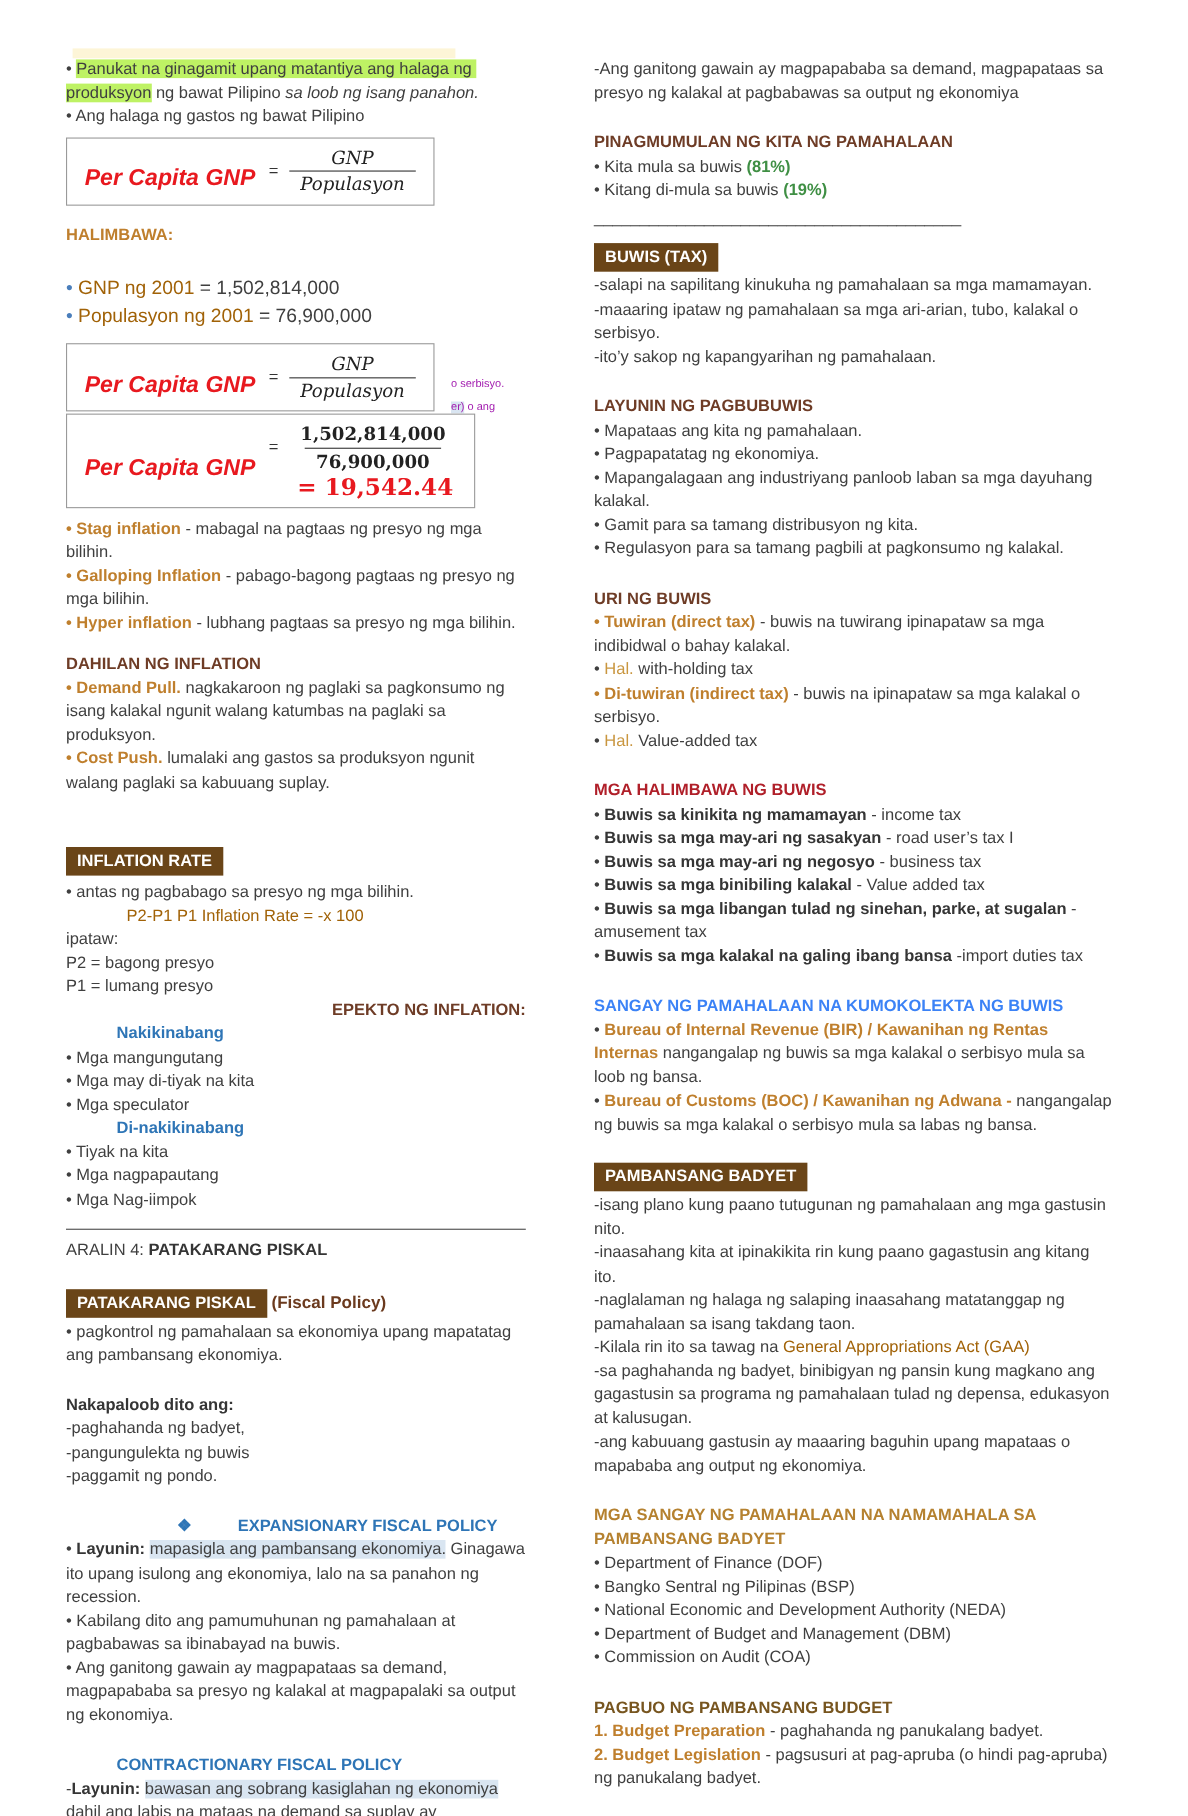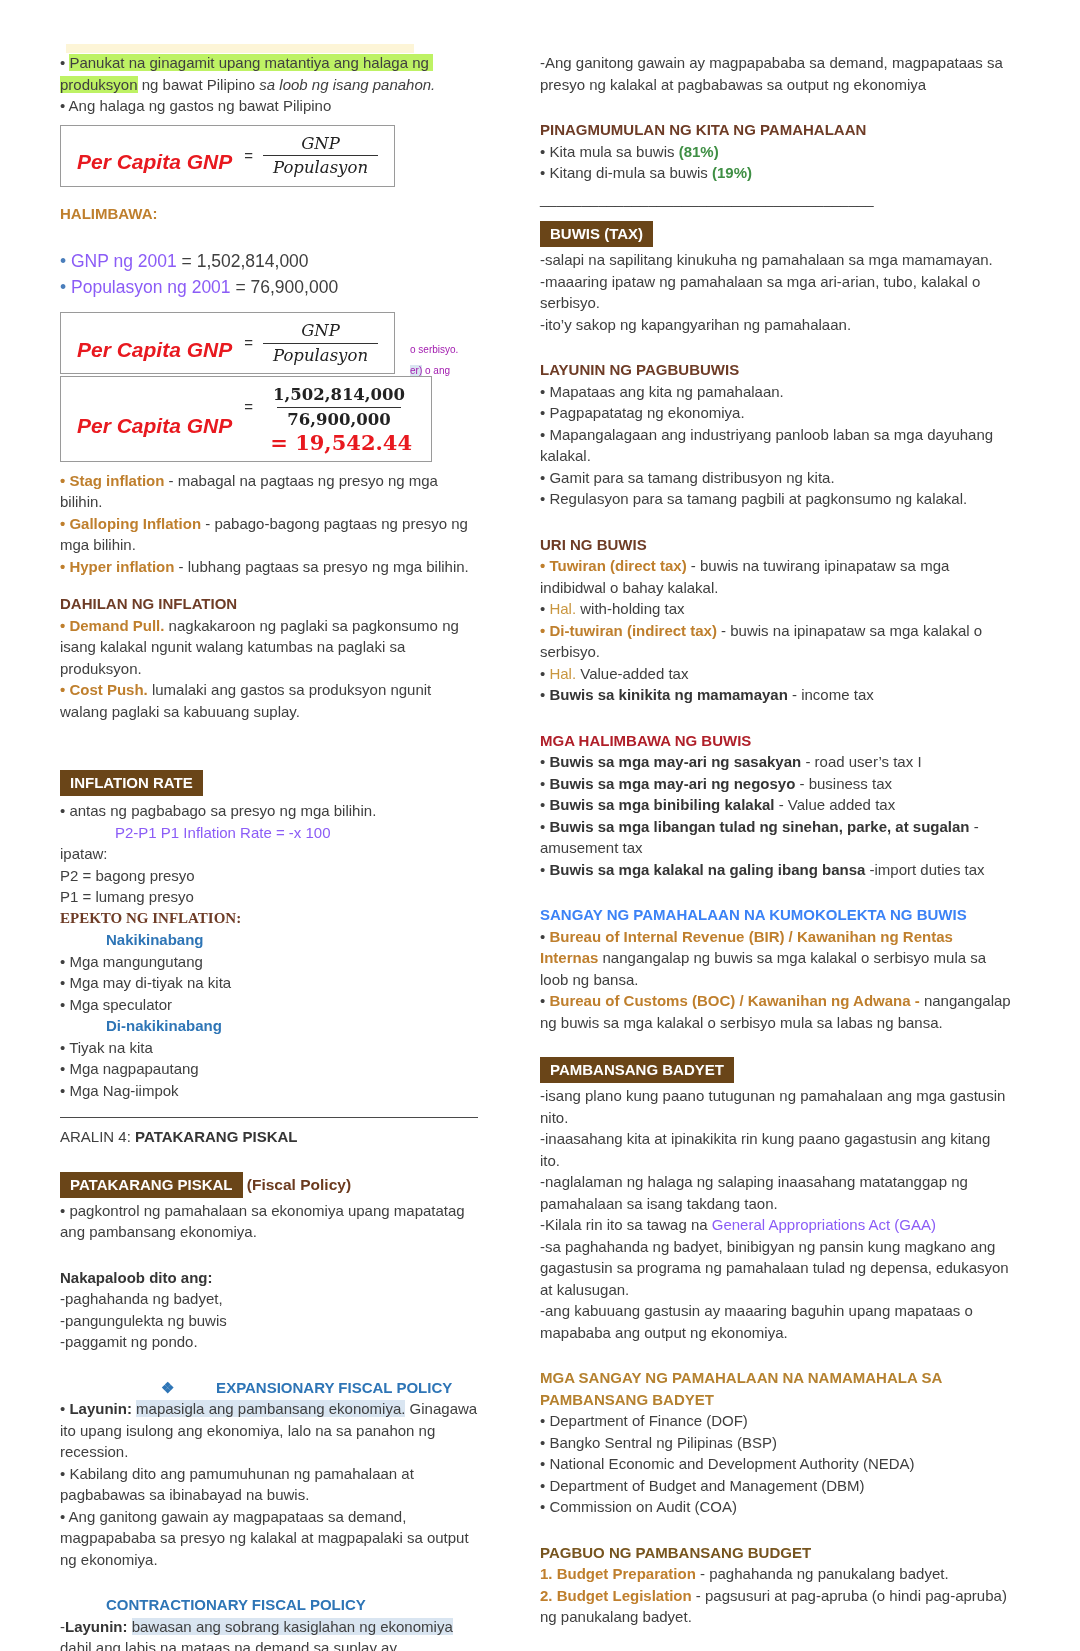--- a/index.html
+++ b/index.html
@@ -18,28 +18,28 @@
   .hy{background:#bef264;}
   .hb{background:#d9e5f1;}
   .gb{font-weight:700;color:#bf7f2d;}
   .g{color:#c9963f;}
   .bh{font-weight:700;color:#6e3c26;}
   .ch{font-weight:700;color:#b01f29;}
   .gbh{font-weight:700;color:#3b82f6;}
   .gbh2{font-weight:700;color:#b5812f;}
   .b2h{font-weight:700;color:#77551f;}
   .bl{font-weight:700;color:#2e75b6;margin-left:46px;}
-  .rd{color:#8b5cf6;}
+  .rd{color:#a16207;}
   .grb{font-weight:700;color:#3f8f44;}
   .bb{color:#4a7ebb;}
   .af{font-weight:700;color:#6b3a1e;font-size:15.5px;}
   .chip{display:inline-block;background:#6a4518;color:#ffffff;font-weight:700;
         padding:3px 10px 4px 10px;font-size:15px;line-height:19px;}
   
-  .ctr{text-align:left;font-family:Liberation Serif, serif;}
+  .ctr{text-align:right;}
   .ind55{padding-left:55px;}
   .big{font-size:17.5px;line-height:26px;}
   .mt2{margin-top:2px;}.mt4{margin-top:4px;}.mt8{margin-top:8px;}.mt12{margin-top:12px;}
   .mt16{margin-top:16px;}.mt24{margin-top:24px;}.mt50{margin-top:48px;}
   
   .fbox{position:relative;border:1.2px solid #9a9a9a;background:#fff;display:flex;
         align-items:center;gap:12px;padding:7px 16px;width:fit-content;}
   .flabel{color:#e8191f;font-weight:700;font-style:italic;font-size:21px;white-space:nowrap;margin-top:13px;}
   .feq{font-size:15px;color:#333;}
   .fright{display:flex;flex-direction:column;align-items:flex-start;}
@@ -159,22 +159,22 @@
       <div class="p "><span>• Mapataas ang kita ng pamahalaan.</span></div>
       <div class="p "><span>• Pagpapatatag ng ekonomiya.</span></div>
       <div class="p "><span>• Mapangalagaan ang industriyang panloob laban sa mga dayuhang kalakal.</span></div>
       <div class="p "><span>• Gamit para sa tamang distribusyon ng kita.</span></div>
       <div class="p "><span>• Regulasyon para sa tamang pagbili at pagkonsumo ng kalakal.</span></div>
       <div class="p mt24"><span class="bh">URI NG BUWIS</span></div>
       <div class="p "><span class="gb">• Tuwiran (direct tax)</span><span> - buwis na tuwirang ipinapataw sa mga indibidwal o bahay kalakal.</span></div>
       <div class="p "><span>• </span><span class="g">Hal.</span><span> with-holding tax</span></div>
       <div class="p "><span class="gb">• Di-tuwiran (indirect tax)</span><span> - buwis na ipinapataw sa mga kalakal o serbisyo.</span></div>
       <div class="p "><span>• </span><span class="g">Hal.</span><span> Value-added tax</span></div>
+      <div class="p mt24"><span class="ch">MGA HALIMBAWA NG BUWIS</span></div>
       <div class="p "><span>• </span><span class="b">Buwis sa kinikita ng mamamayan</span><span> - income tax</span></div>
-      <div class="p mt24"><span class="ch">MGA HALIMBAWA NG BUWIS</span></div>
       <div class="p "><span>• </span><span class="b">Buwis sa mga may-ari ng sasakyan</span><span> - road user’s tax I</span></div>
       <div class="p "><span>• </span><span class="b">Buwis sa mga may-ari ng negosyo</span><span> - business tax</span></div>
       <div class="p "><span>• </span><span class="b">Buwis sa mga binibiling kalakal</span><span> - Value added tax</span></div>
       <div class="p "><span>• </span><span class="b">Buwis sa mga libangan tulad ng sinehan, parke, at sugalan</span><span> - amusement tax</span></div>
       <div class="p "><span>• </span><span class="b">Buwis sa mga kalakal na galing ibang bansa</span><span> -import duties tax</span></div>
       <div class="p mt24"><span class="gbh">SANGAY NG PAMAHALAAN NA KUMOKOLEKTA NG BUWIS</span></div>
       <div class="p "><span>• </span><span class="gb">Bureau of Internal Revenue (BIR) / Kawanihan ng Rentas Internas</span><span> nangangalap ng buwis sa mga kalakal o serbisyo mula sa loob ng bansa.</span></div>
       <div class="p "><span>• </span><span class="gb">Bureau of Customs (BOC) / Kawanihan ng Adwana -</span><span> nangangalap ng buwis sa mga kalakal o serbisyo mula sa labas ng bansa.</span></div>
       <div class="chipline mt24"><span class="chip">PAMBANSANG BADYET</span></div>
       <div class="p "><span>-isang plano kung paano tutugunan ng pamahalaan ang mga gastusin nito.</span></div>

